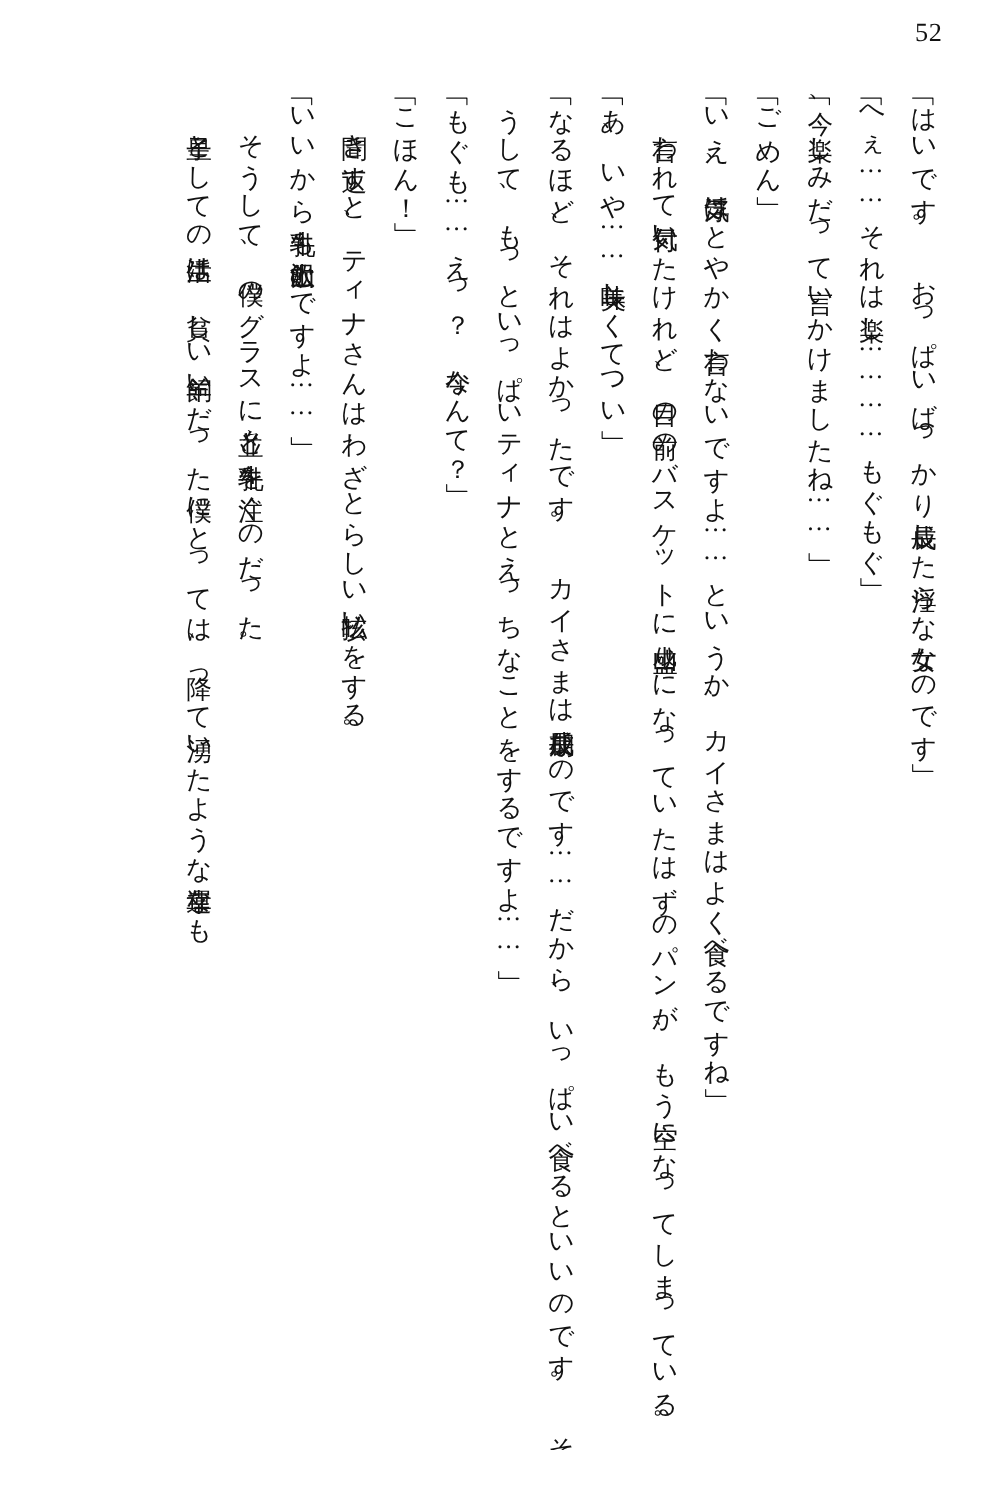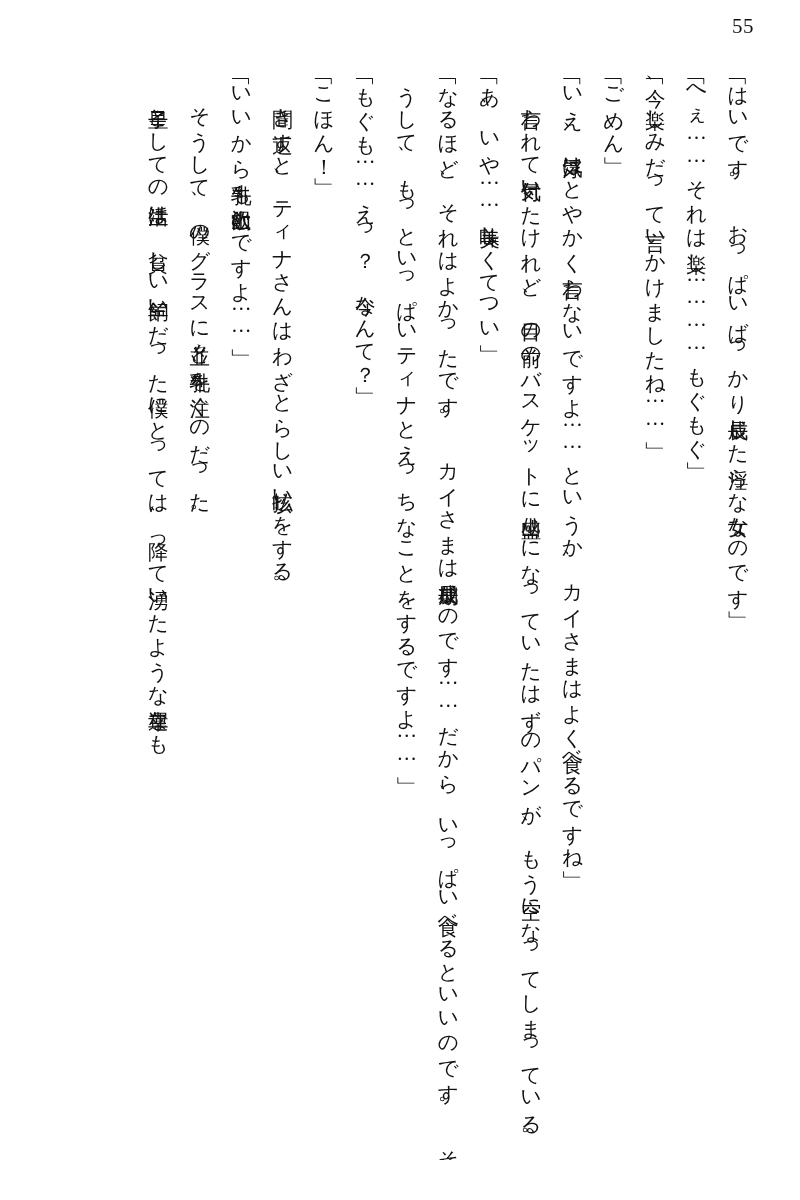--- a/index.html
+++ b/index.html
@@ -57,21 +57,21 @@
   }
   .para.blank {
     height: 1px;
   }
 </style>
 </head>
 <body>
 
 <div class="page">
 
-  <div class="page-number">55</div>
+  <div class="page-number">52</div>
 
   <div class="text-body">
     <p class="para">「はいです。　おっぱいばっかり成長した淫らな女なのです」</p>
     <p class="para">「へぇ……それは楽し…………もぐもぐ」</p>
     <p class="para">「今、楽しみだって言いかけましたね……」</p>
     <p class="para">「ごめん」</p>
     <p class="para">「いえ、浮気はとやかく言わないですよ……というか、カイさまはよく食べるですね」</p>
     <p class="para indent">言われて気付いたけれど、目の前のバスケットに山盛りになっていたはずのパンが、もう空になってしまっている。</p>
     <p class="para">「あ、いや……美味しくてつい」</p>
     <p class="para">「なるほど、それはよかったです。　カイさまは成長期なのです……だから、いっぱい食べるといいのです。　そうして、もっといっぱいティナとえっちなことをするですよ……」</p>

